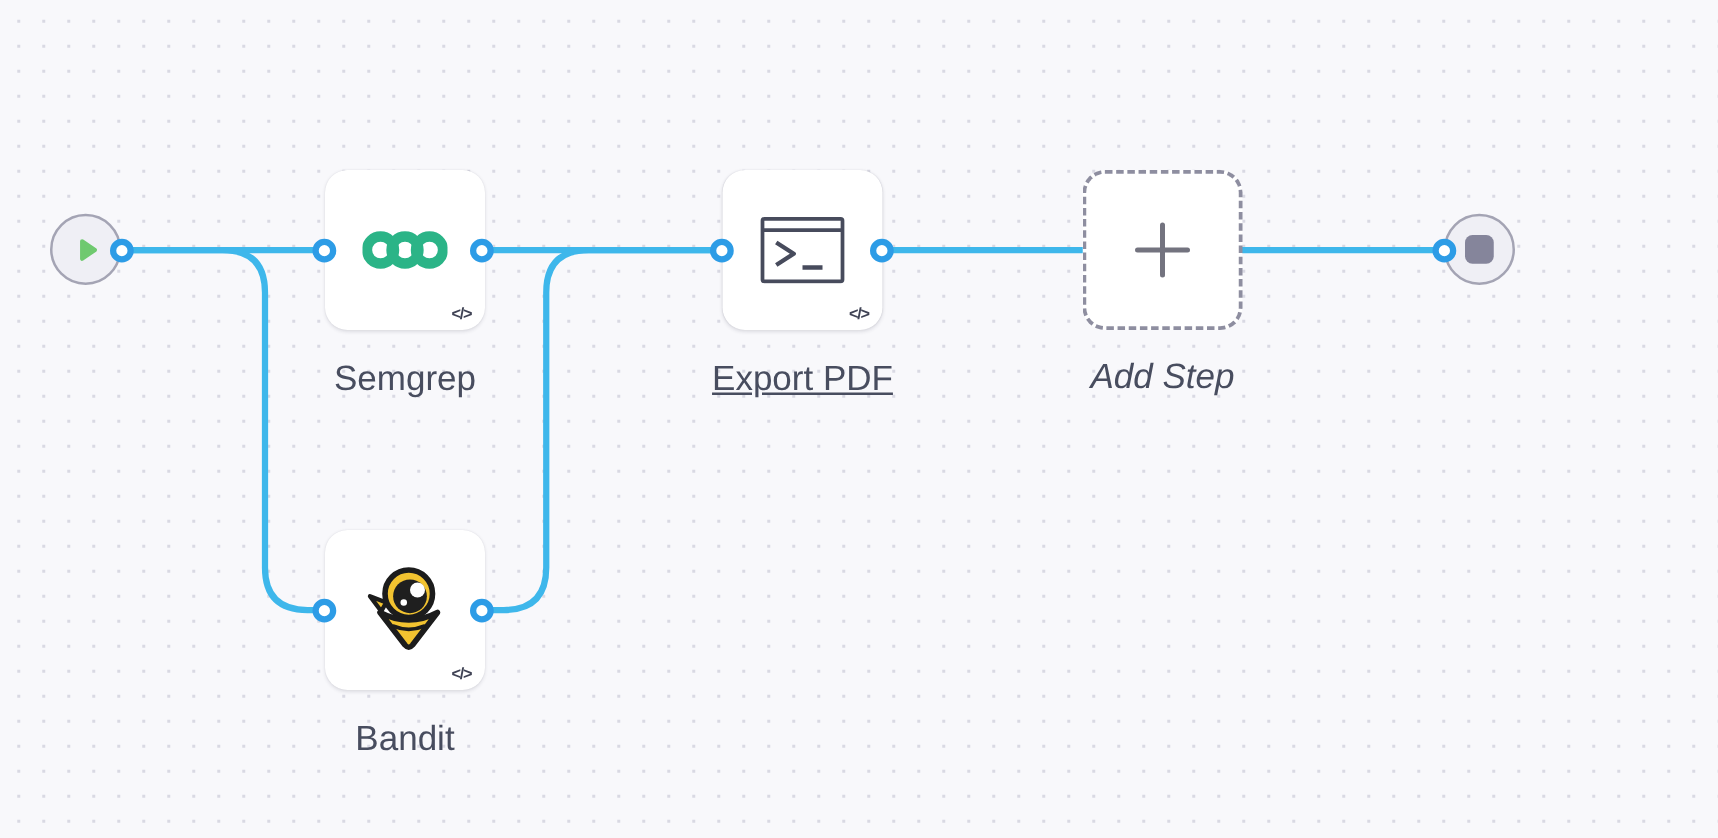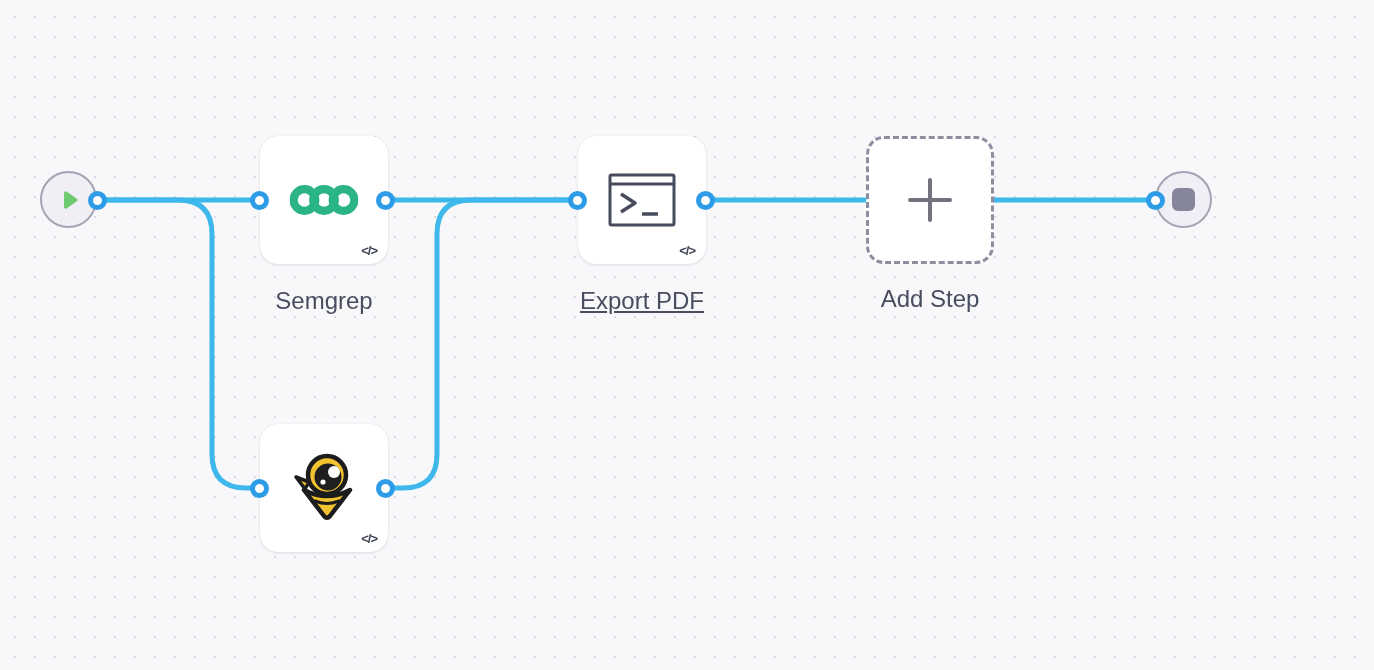--- a/index.html
+++ b/index.html
@@ -52,21 +52,21 @@
     font-weight: 700;
     letter-spacing: -1px;
     color: #3F4254;
     z-index: 3;
     user-select: none;
   }
   .node-label {
     position: absolute;
     width: 200px;
     text-align: center;
-    font-size: 24px;
+    font-size: 28px;
     color: #484D5F;
     z-index: 2;
   }
   .terminal-node {
     position: absolute;
     width: 53px; height: 53px;
     border-radius: 50%;
     background: #EFEFF5;
     border: 2px solid #A4A4B4;
     display: flex;
@@ -140,20 +140,21 @@
         <circle cx="34" cy="23" r="19" fill="#F2C330" stroke="#1C1C1C" stroke-width="4.5"></circle>
         <circle cx="35" cy="25" r="13.5" fill="#1F1F1F"></circle>
         <circle cx="41" cy="20" r="6" fill="#FFFFFF"></circle>
         <circle cx="30" cy="30" r="2.6" fill="#FFFFFF"></circle>
         <path d="M11 38 Q 34 50 57 38 L 37 64 Q 34 67.5 31 64 Z" fill="#F2C330" stroke="#1C1C1C" stroke-width="4.5" stroke-linejoin="round"></path>
         <path d="M22 49 Q 34 54 46 49" fill="none" stroke="#1C1C1C" stroke-width="3" stroke-linecap="round"></path>
       </svg>
     </span>
     <span class="code-badge">&lt;/&gt;</span>
   </div>
+  <div class="node-label" style="left:224px; top:575px;">Bandit</div>
 
   <div class="node-card" style="left:578px; top:136px;">
     <span class="card-icon">
       <svg width="68" height="54" viewBox="0 0 68 54">
         <rect x="2" y="2" width="64" height="50" rx="1.5" fill="none" stroke="#474B5C" stroke-width="3"></rect>
         <line x1="2" y1="11" x2="66" y2="11" stroke="#474B5C" stroke-width="3"></line>
         <path d="M 13 21 L 27 30 L 13 39" fill="none" stroke="#474B5C" stroke-width="3.5" stroke-linejoin="round"></path>
         <line x1="34" y1="41" x2="50" y2="41" stroke="#474B5C" stroke-width="3.5"></line>
       </svg>
     </span>
@@ -162,21 +163,21 @@
   <div class="node-label" style="left:542px; top:287px;text-decoration:underline;">Export PDF</div>
 
   <div class="dashed-node">
     <span style="display:flex;">
       <svg width="46" height="46" viewBox="0 0 46 46">
         <line x1="23" y1="3" x2="23" y2="43" stroke="#73737F" stroke-width="4" stroke-linecap="round"></line>
         <line x1="3" y1="23" x2="43" y2="23" stroke="#73737F" stroke-width="4" stroke-linecap="round"></line>
       </svg>
     </span>
   </div>
-  <div class="node-label" style="left:830px; top:285px;">Add Step</div>
+  <div class="node-label" style="left:830px; top:285px;font-style:italic;">Add Step</div>
 
   <div class="terminal-node" style="left:1155px; top:171px;">
     <span class="stop-square"></span>
   </div>
 
   <div class="port" style="left:87.5px; top:190.5px;"></div>
   <div class="port" style="left:249.5px; top:190.5px;"></div>
   <div class="port" style="left:375.5px; top:190.5px;"></div>
   <div class="port" style="left:249.5px; top:478.5px;"></div>
   <div class="port" style="left:375.5px; top:478.5px;"></div>

